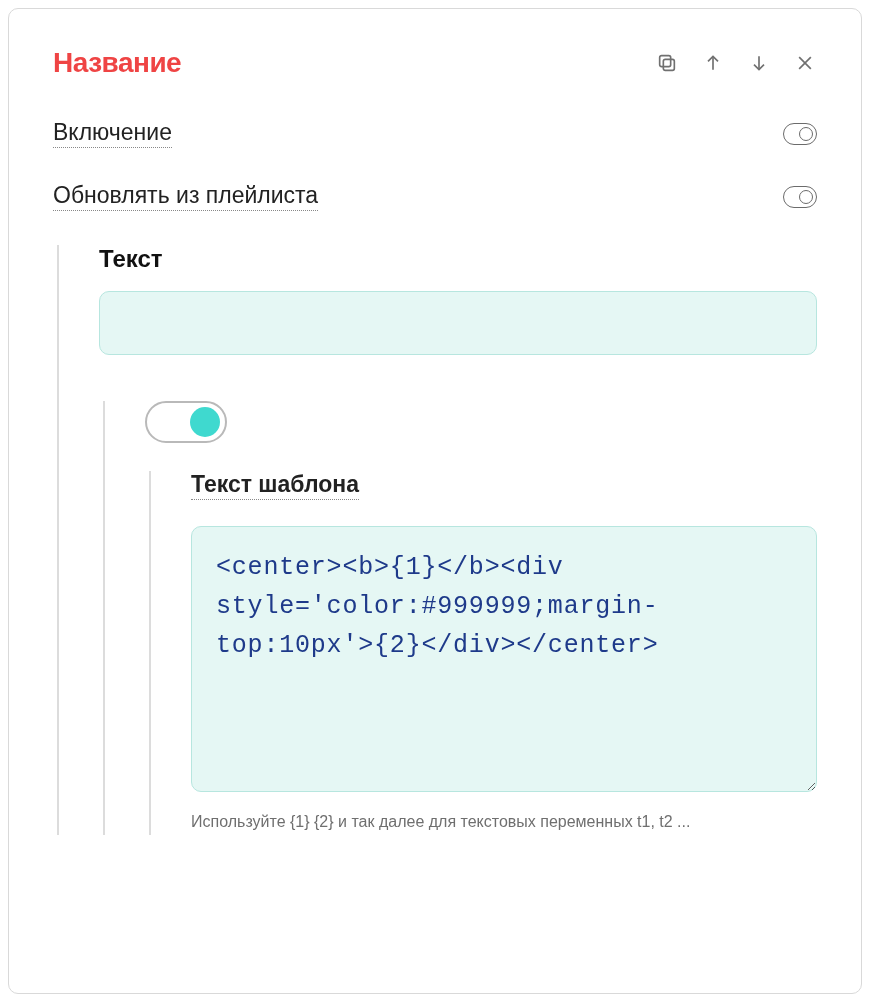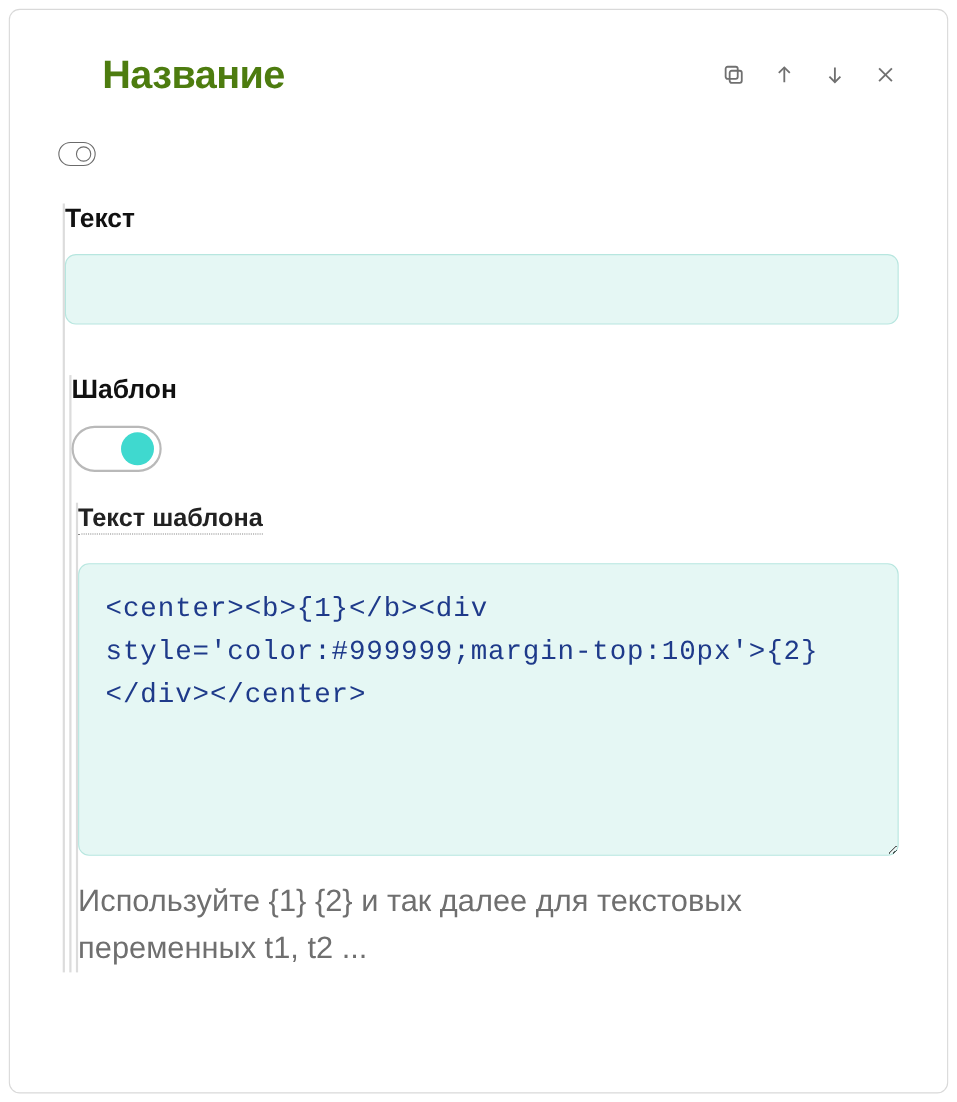--- a/index.html
+++ b/index.html
@@ -18,25 +18,24 @@
       padding: 38px 44px 28px 44px;
       position: relative;
     }
     .header-row {
       display: flex;
       align-items: center;
       justify-content: space-between;
       margin-bottom: 40px;
     }
     .title {
-      font-size: 36px;
+      font-size: 28px;
       font-weight: 700;
-      color: #4d7c0f;
+      color: #ef4444;
       letter-spacing: -0.5px;
-      margin-left: 40px;
     }
     .actions {
       display: flex;
       gap: 22px;
       align-items: center;
       color: #6b6b6b;
     }
     .icon-btn {
       width: 24px;
       height: 24px;
@@ -77,20 +76,21 @@
       border: 1.5px solid #6b6b6b;
       border-radius: 50%;
       top: 50%;
       transform: translateY(-50%);
       right: 3px;
       background: #fff;
     }
     .indent-block {
       border-left: 2px solid #dcdcdc;
       margin-left: 4px;
+      padding-left: 40px;
     }
     .section-heading {
       font-size: 24px;
       font-weight: 700;
       color: #111;
       margin-bottom: 18px;
     }
     .text-input {
       width: 100%;
       height: 64px;
@@ -148,21 +148,21 @@
       line-height: 1.55;
       color: #1e3a8a;
       resize: both;
       overflow: auto;
       outline: none;
       letter-spacing: 0.8px;
     }
     .nested1 { margin-top: 46px; }
     .nested2 { margin-top: 4px; }
     .hint2 {
-      font-size: 28px;
+      font-size: 16px;
       color: #6f6f6f;
       margin-top: 14px;
       line-height: 1.55;
     }
   </style>
 </head>
 <body>
 
 <div class="panel">
 
@@ -189,31 +189,35 @@
       </div>
       <div class="icon-btn">
         <svg width="20" height="20" viewBox="0 0 24 24" fill="none" stroke-width="2">
           <line x1="5" y1="5" x2="19" y2="19"></line>
           <line x1="19" y1="5" x2="5" y2="19"></line>
         </svg>
       </div>
     </div>
   </div>
 
-
   <div class="toggle-row">
+    <span class="toggle-label">Включение</span>
+    <div class="pill-toggle"></div>
+  </div>
+
+  <div class="toggle-row">
+    <span class="toggle-label">Обновлять из плейлиста</span>
     <div class="pill-toggle"></div>
   </div>
 
   <div class="indent-block">
     <div class="section-heading">Текст</div>
     <input class="text-input" type="text" value="" style="">
 
     <div class="indent-block nested1">
-      <div class="section-heading">Шаблон</div>
       <div class="big-toggle">
         <div class="knob"></div>
       </div>
 
       <div class="indent-block nested2">
         <span class="subsection-heading">Текст шаблона</span>
         <textarea class="code-area" style="">&lt;center&gt;&lt;b&gt;{1}&lt;/b&gt;&lt;div style='color:#999999;margin-top:10px'&gt;{2}&lt;/div&gt;&lt;/center&gt;</textarea>
         <div class="hint2">Используйте {1} {2} и так далее для текстовых переменных t1, t2 ...</div>
       </div>
     </div>

